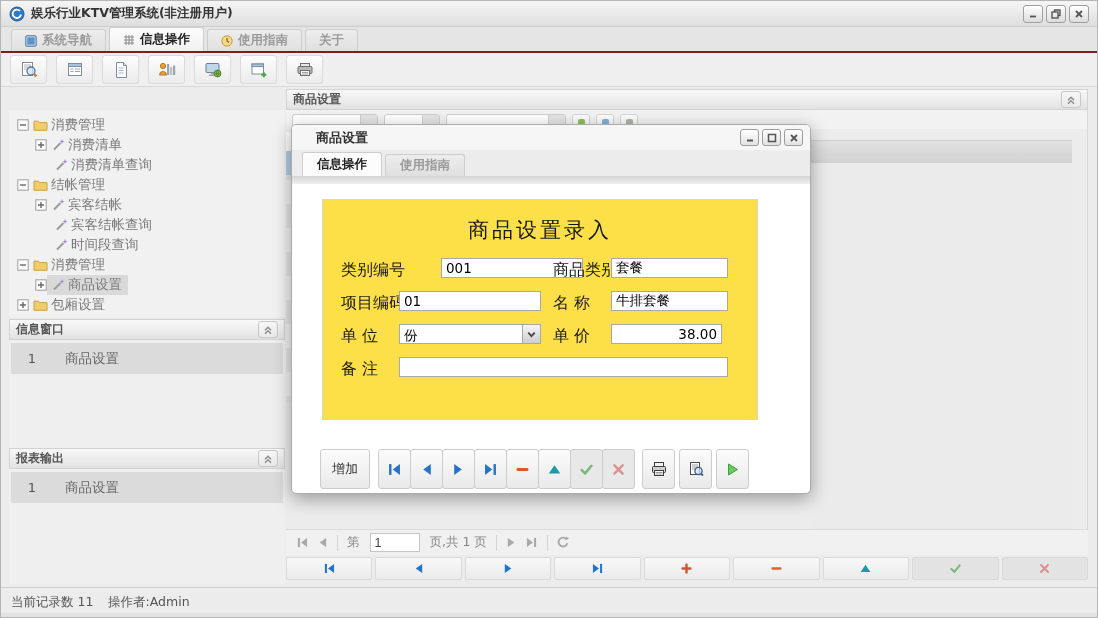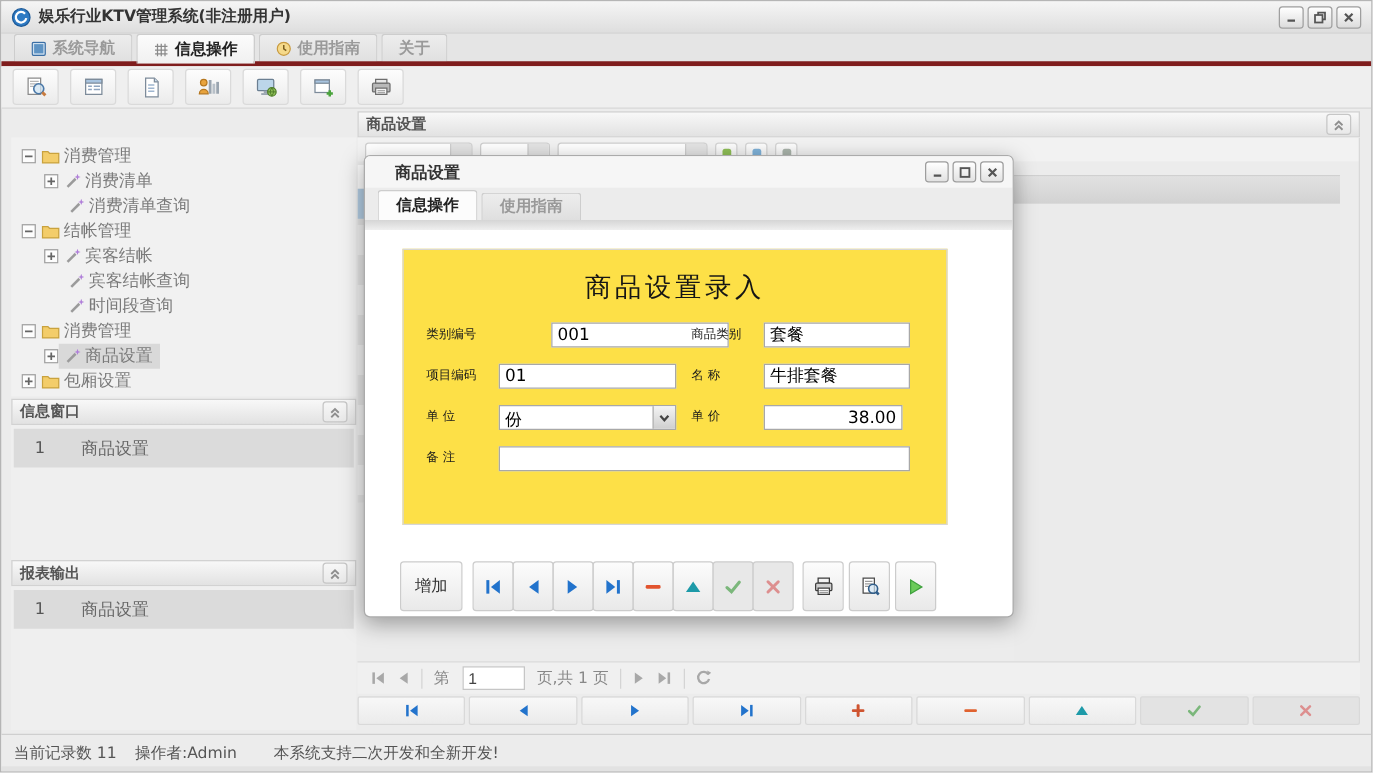--- a/index.html
+++ b/index.html
@@ -8,21 +8,21 @@
   .i12{width:12px;height:12px;} .i13{width:13px;height:13px;} .i11{width:11px;height:11px;}
   .ico-blue{color:#2273cc;} .ico-gray{color:#a8a8a8;} .ico-orange{color:#e0622f;} .ico-teal{color:#1d9aa8;}
   .ico-green{color:#7bb77b;} .ico-pink{color:#dd8f8f;} .ico-plus{color:#cf5430;}
 
   
   .titlebar{position:absolute;left:0;top:0;width:100%;height:26px;background:linear-gradient(#f5f5f5,#dedede);border-bottom:1px solid #cdcdcd;display:flex;align-items:center;padding:0 8px;box-sizing:border-box;}
   .titlebar .ttext{font-size:12.5px;font-weight:bold;color:#333;margin-left:6px;flex:1;}
   .winbtn{width:18px;height:16px;border:1px solid #9f9f9f;border-radius:3px;background:linear-gradient(#ffffff,#dcdcdc);margin-left:3px;display:flex;align-items:center;justify-content:center;color:#555;}
 
   
-  .menubar{position:absolute;left:0;top:26px;width:100%;height:26px;background:#e5e5e5;border-bottom:4px solid #7f1d1d;display:flex;padding-left:10px;box-sizing:border-box;}
+  .menubar{position:absolute;left:0;top:26px;width:100%;height:26px;background:#e5e5e5;border-bottom:2px solid #7f1d1d;display:flex;align-items:flex-end;padding-left:10px;box-sizing:border-box;}
   .mtab{height:21px;display:flex;align-items:center;gap:5px;padding:0 13px;border:1px solid #cdcdcd;border-bottom:none;border-radius:3px 3px 0 0;background:linear-gradient(#ededed,#e0e0e0);color:#9a9a9a;font-size:12.5px;font-weight:bold;margin-right:3px;}
   .mtab.active{background:linear-gradient(#fcfcfc,#f0f0f0);color:#222;height:23px;}
 
   
   .toolbar{position:absolute;left:0;top:52px;width:100%;height:34px;background:#efefef;border-bottom:1px solid #d8d8d8;display:flex;align-items:center;padding-left:9px;gap:9px;box-sizing:border-box;}
   .tbtn{width:35px;height:27px;border:1px solid #dadada;border-radius:3px;background:linear-gradient(#fdfdfd,#ebebeb);display:flex;align-items:center;justify-content:center;}
 
   
   .panel{position:absolute;box-sizing:border-box;}
   .phead{height:21px;background:linear-gradient(#f8f8f8,#e2e2e2);border:1px solid #d2d2d2;display:flex;align-items:center;padding:0 6px;box-sizing:border-box;font-size:12px;font-weight:bold;color:#555;}
@@ -80,21 +80,21 @@
   
   .dialog{position:absolute;left:290px;top:123px;width:520px;height:370px;background:#fff;border:1px solid #ababab;border-radius:5px;box-shadow:0 5px 18px rgba(0,0,0,.35);box-sizing:border-box;overflow:hidden;}
   .dtitle{height:25px;background:#f6f6f6;display:flex;align-items:center;padding:0 7px 0 24px;font-size:13px;font-weight:bold;color:#333;}
   .dwb{width:17px;height:15px;border:1px solid #9d9d9d;border-radius:3px;background:linear-gradient(#ffffff,#e2e2e2);margin-left:3px;display:flex;align-items:center;justify-content:center;color:#555;}
   .dtabs{height:26px;background:#ececec;display:flex;align-items:flex-end;padding-left:10px;}
   .dtab{height:21px;display:flex;align-items:center;padding:0 14px;border:1px solid #cdcdcd;border-bottom:none;border-radius:3px 3px 0 0;background:linear-gradient(#ededed,#dfdfdf);color:#999;font-size:12.5px;font-weight:bold;margin-right:3px;}
   .dtab.active{background:#fcfcfc;color:#222;height:23px;}
   .dband{height:8px;background:linear-gradient(#d5d5d5,#efefef);}
   .formbox{position:absolute;left:30px;top:74px;width:434px;height:219px;border:1px solid #d6d6d6;background:#fde047;}
   .ftitle{position:absolute;top:16px;left:0;right:0;text-align:center;font-size:21px;color:#151515;letter-spacing:3px;}
-  .flabel{position:absolute;font-size:10px;color:#1a1a1a;}
+  .flabel{position:absolute;font-size:16px;color:#1a1a1a;}
   .finput{position:absolute;height:20px;border:1px solid #a8a8a8;font-size:13.5px;padding:0 4px;box-sizing:border-box;background:#fff;color:#000;font-family:"DejaVu Sans","Liberation Sans",sans-serif;}
   .fr{text-align:right;}
   .combo{position:absolute;display:flex;height:20px;box-sizing:border-box;border:1px solid #a8a8a8;background:#fff;}
   .combo .ctext{flex:1;font-size:13.5px;padding:2px 0 0 4px;color:#000;}
   .combo .carr{width:17px;background:linear-gradient(#f4f4f4,#cfcfcf);border-left:1px solid #a8a8a8;display:flex;align-items:center;justify-content:center;color:#444;}
   .dbtn{position:absolute;top:324px;height:40px;border:1px solid #cccccc;border-radius:3px;background:linear-gradient(#fcfcfc,#e9e9e9);display:flex;align-items:center;justify-content:center;box-sizing:border-box;font-size:13px;color:#333;}
   .dbtn.pressed{background:#e8e8e8;}
 </style>
 </head>
 <body>
@@ -579,21 +579,20 @@
     <div class="navbtn pressed">
         <svg class="i11 ico-pink">
           <use href="#s-x"></use>
         </svg>
       </div>
   </div>
 
   <div class="statusbar">
     <span class="st1">当前记录数 11</span>
     <span class="st2">操作者:Admin</span>
-    <span class="st3">本系统支持二次开发和全新开发!</span>
   </div>
   <div class="framebot"></div>
 
   <div class="dialog">
     <div class="dtitle">
       <span style="flex:1">商品设置</span>
       <span class="dwb">
           <svg class="i12">
             <use href="#s-wmin"></use>
           </svg>

